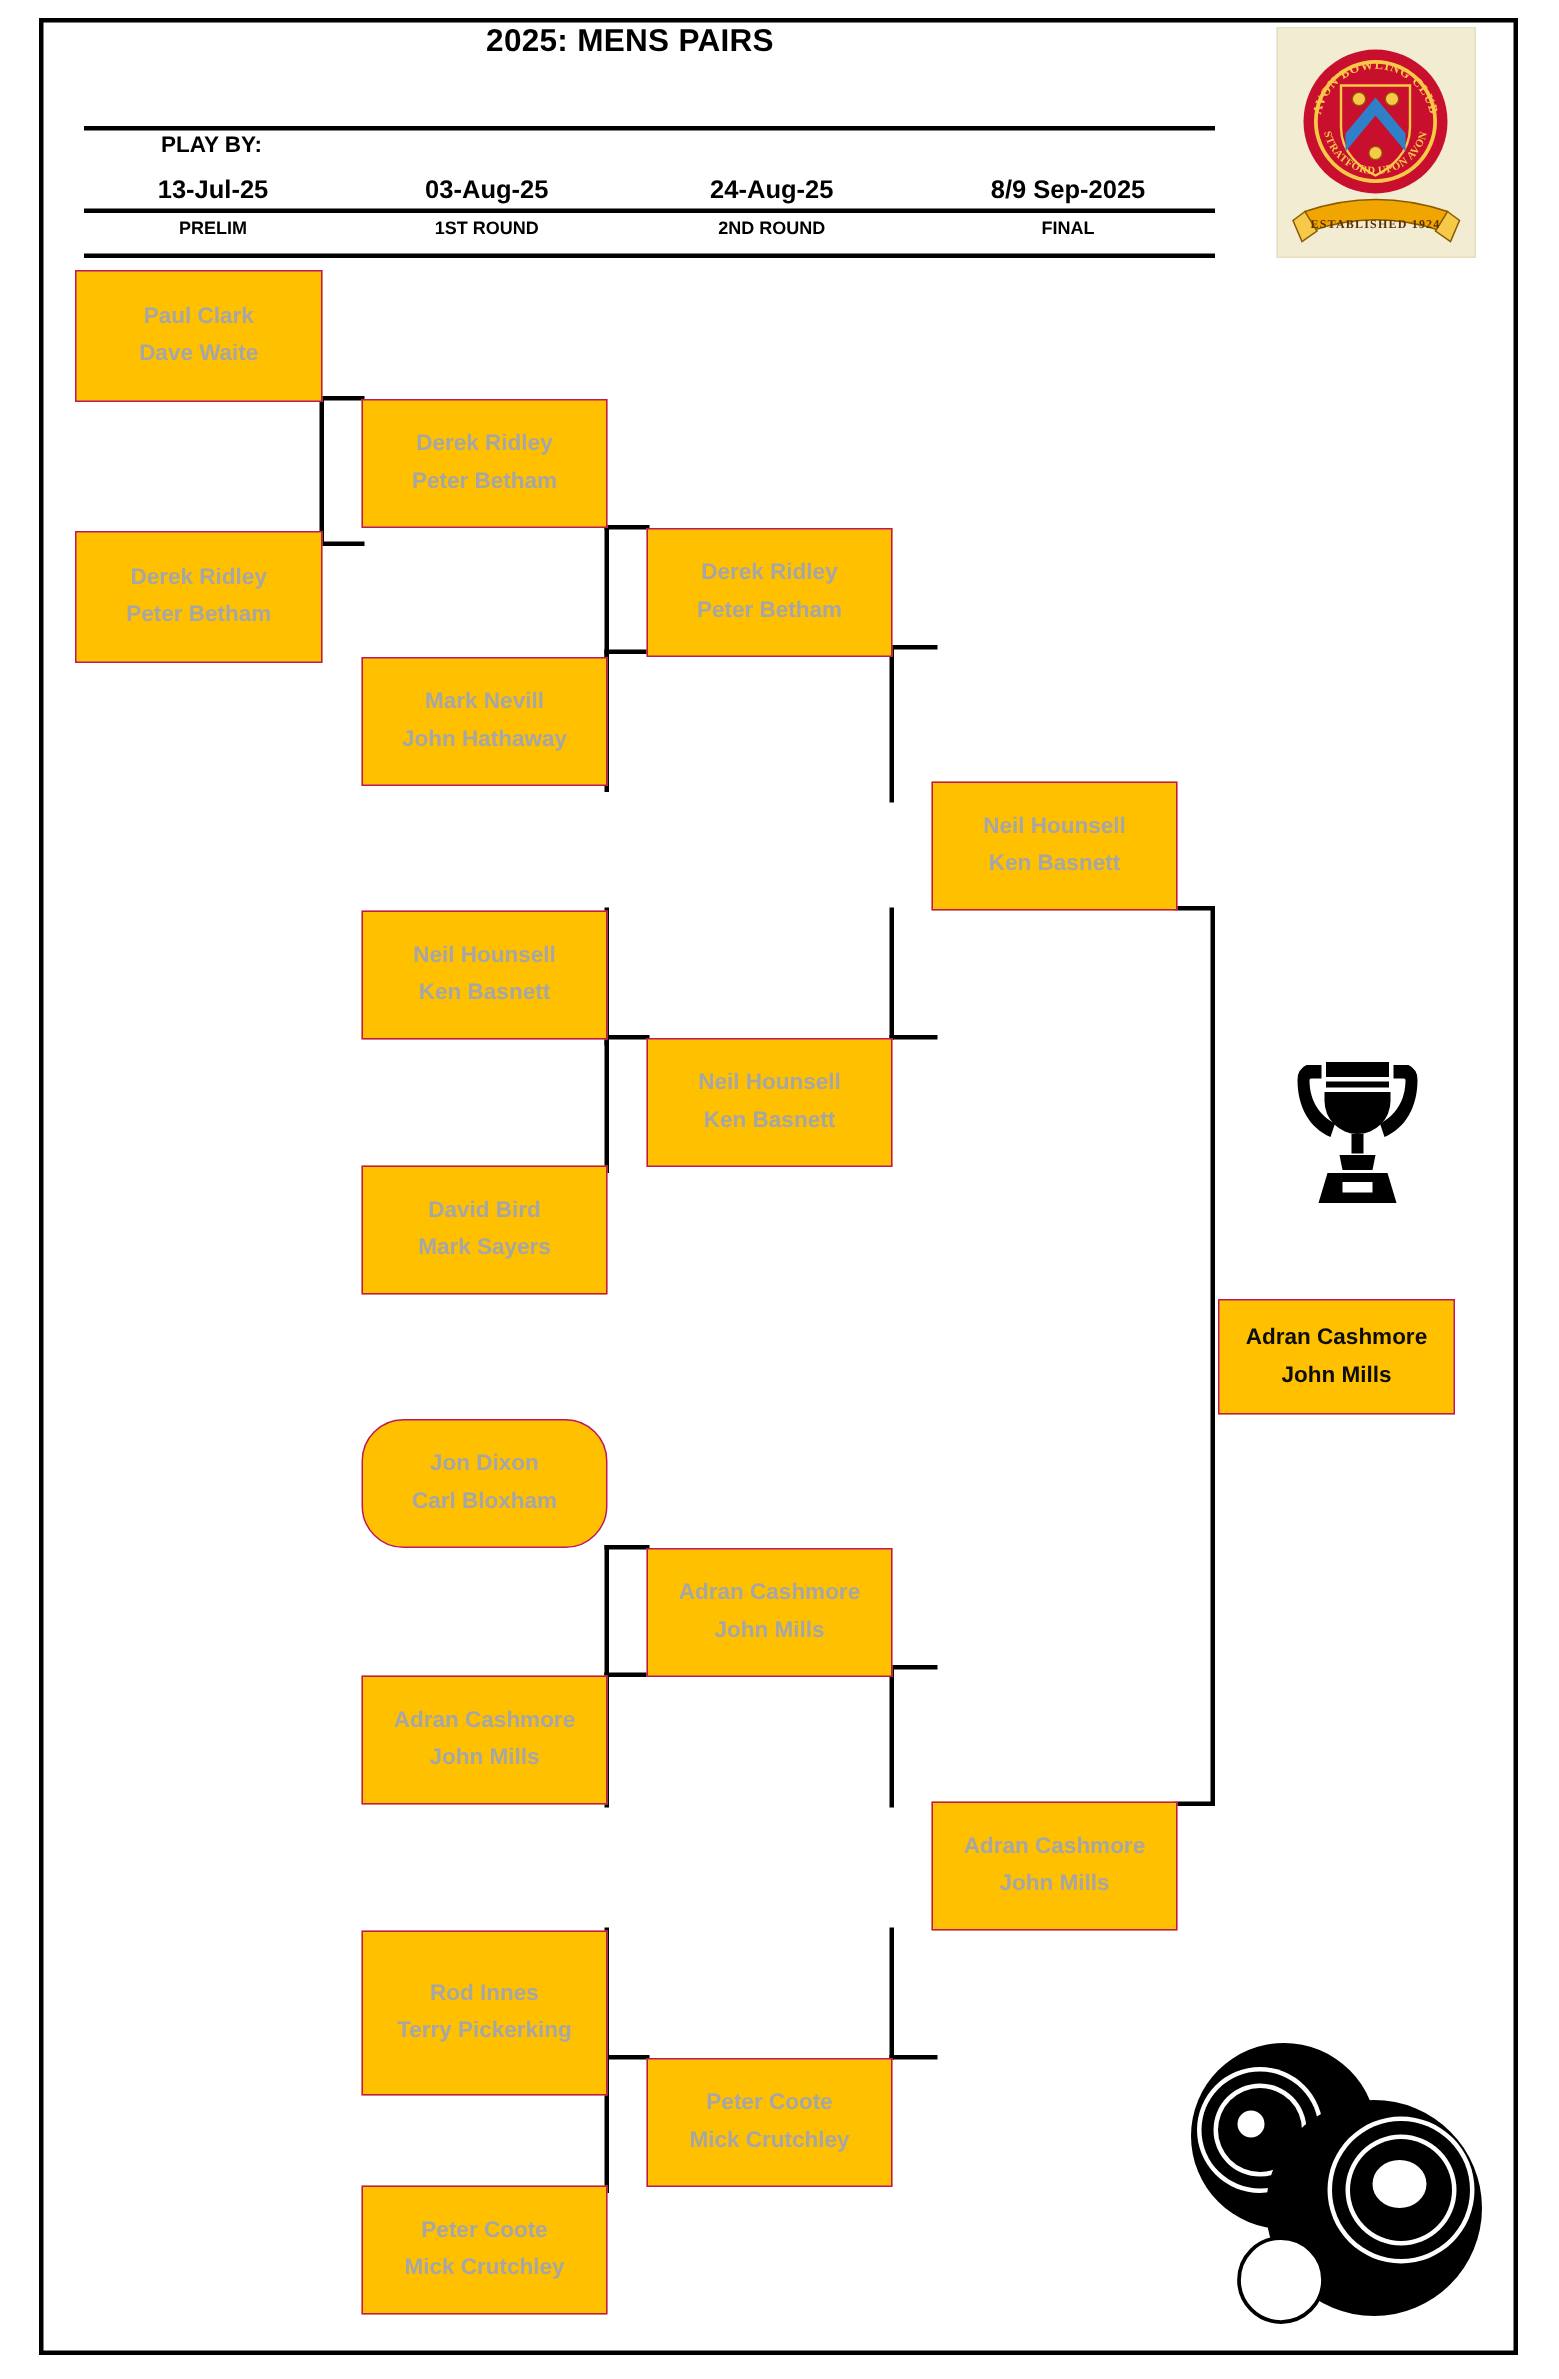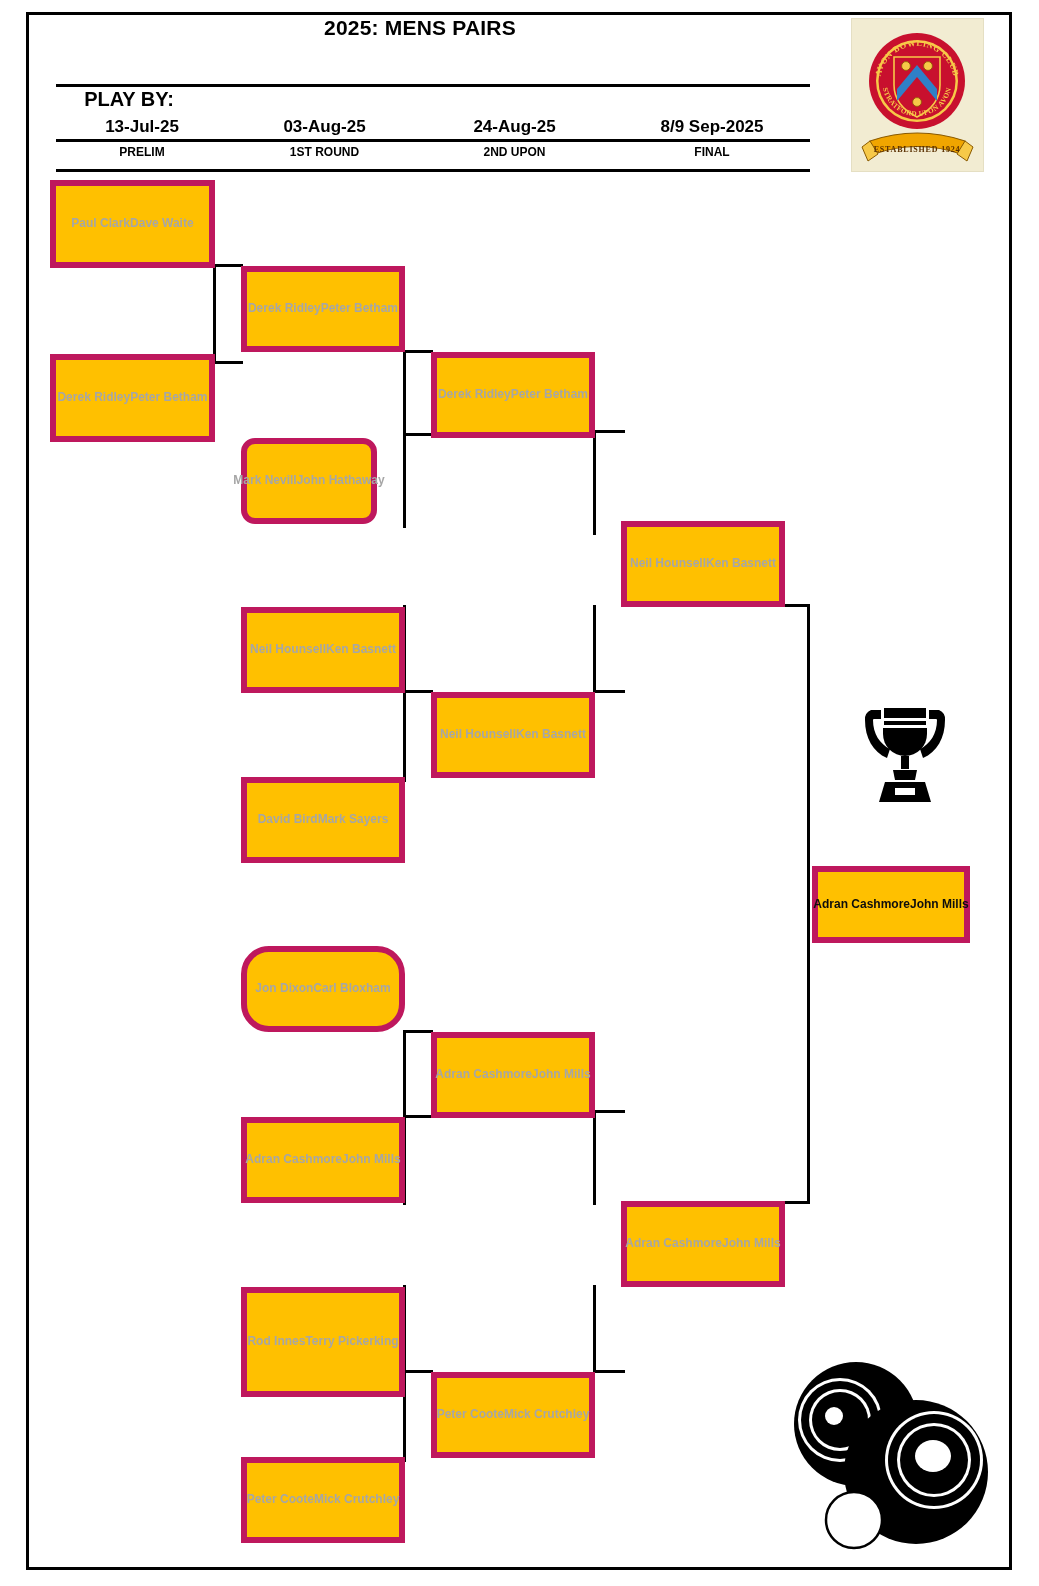--- a/index.html
+++ b/index.html
@@ -32,22 +32,22 @@
     text-align:center; font-size:20px; font-weight:bold; font-style:italic; color:#000;
   }
   .rule{
     position:absolute; background:#000; height:3px;
   }
   #rule-1{ left:56px; top:84px;  width:754px; }
   #rule-2{ left:56px; top:139px; width:754px; }
   #rule-3{ left:56px; top:169px; width:754px; }
 
   #playby-label{
-    position:absolute; left:44px; top:88px; width:170px;
-    text-align:center; font-size:20px; font-weight:bold; color:#000;
+    position:absolute; left:56px; top:88px; width:170px;
+    text-align:center; font-size:15px; font-weight:bold; color:#000;
   }
   .date-cell{
     position:absolute; top:117px; font-size:17px; font-weight:bold;
     color:#000; text-align:center;
   }
   .round-cell{
     position:absolute; top:145px; font-size:12px; font-weight:bold;
     color:#000; text-align:center;
   }
   .col-0{ left:52px;  width:180px; }
@@ -57,24 +57,24 @@
 
   
   #club-logo{
     position:absolute; left:851px; top:18px; width:131px; height:152px;
     background:#f2ecd2; border:1px solid #e5dfc3; overflow:hidden;
   }
 
   
   .bx{
     position:absolute; box-sizing:border-box;
-    background:#FFC000; border:6px solid #be185d;
-    display:flex; flex-direction:row; align-items:center;
+    background:#FFC000; border:1px solid #be185d;
+    display:flex; flex-direction:column; align-items:center;
     justify-content:center;
-    font-size:12px; font-weight:bold; color:#a6a6a6;
+    font-size:15px; font-weight:bold; color:#a6a6a6;
     line-height:1.65; text-align:center;
   }
   .bx.winner{ color:#0d0d0d; }
   .bx span{ display:block; white-space:nowrap; }
 
   
   .hl, .vl{ position:absolute; background:#000; }
   .hl{ height:3px; }
   .vl{ width:3px; }
 
@@ -103,21 +103,21 @@
 
   <div id="playby-label">PLAY BY:</div>
 
   <div class="date-cell  col-0">13-Jul-25</div>
   <div class="date-cell  col-1">03-Aug-25</div>
   <div class="date-cell  col-2">24-Aug-25</div>
   <div class="date-cell  col-3">8/9 Sep-2025</div>
 
   <div class="round-cell col-0">PRELIM</div>
   <div class="round-cell col-1">1ST ROUND</div>
-  <div class="round-cell col-2">2ND UPON</div>
+  <div class="round-cell col-2">2ND ROUND</div>
   <div class="round-cell col-3">FINAL</div>
 
   <div id="club-logo">
     <svg viewBox="0 0 131 152" width="131" height="152">
       <circle cx="65" cy="62" r="48" fill="#c8102e"></circle>
       <circle cx="65" cy="62" r="41" fill="#f7c948"></circle>
       <circle cx="65" cy="62" r="38.5" fill="#c8102e"></circle>
 
       <path d="M42 38 h46 v28 c0 17 -13 27 -23 32 c-10 -5 -23 -15 -23 -32 z" fill="#c8102e" stroke="#f7c948" stroke-width="1.6"></path>
       <path d="M65 46 L85 70 L85 82 L65 58 L45 82 L45 70 Z" fill="#2f80c8"></path>
@@ -185,21 +185,21 @@
   </div>
   <div class="bx" style="left:50px; top:354px; width:165px; height:88px;">
     <span>Derek Ridley</span>
     <span>Peter Betham</span>
   </div>
 
   <div class="bx" style="left:241px; top:266px; width:164px; height:86px;">
     <span>Derek Ridley</span>
     <span>Peter Betham</span>
   </div>
-  <div class="bx" style="left:241px; top:438px; width:136px; height:86px;border-radius:14px;">
+  <div class="bx" style="left:241px; top:438px; width:164px; height:86px;">
     <span>Mark Nevill</span>
     <span>John Hathaway</span>
   </div>
   <div class="bx" style="left:241px; top:607px; width:164px; height:86px;">
     <span>Neil Hounsell</span>
     <span>Ken Basnett</span>
   </div>
   <div class="bx" style="left:241px; top:777px; width:164px; height:86px;">
     <span>David Bird</span>
     <span>Mark Sayers</span>

